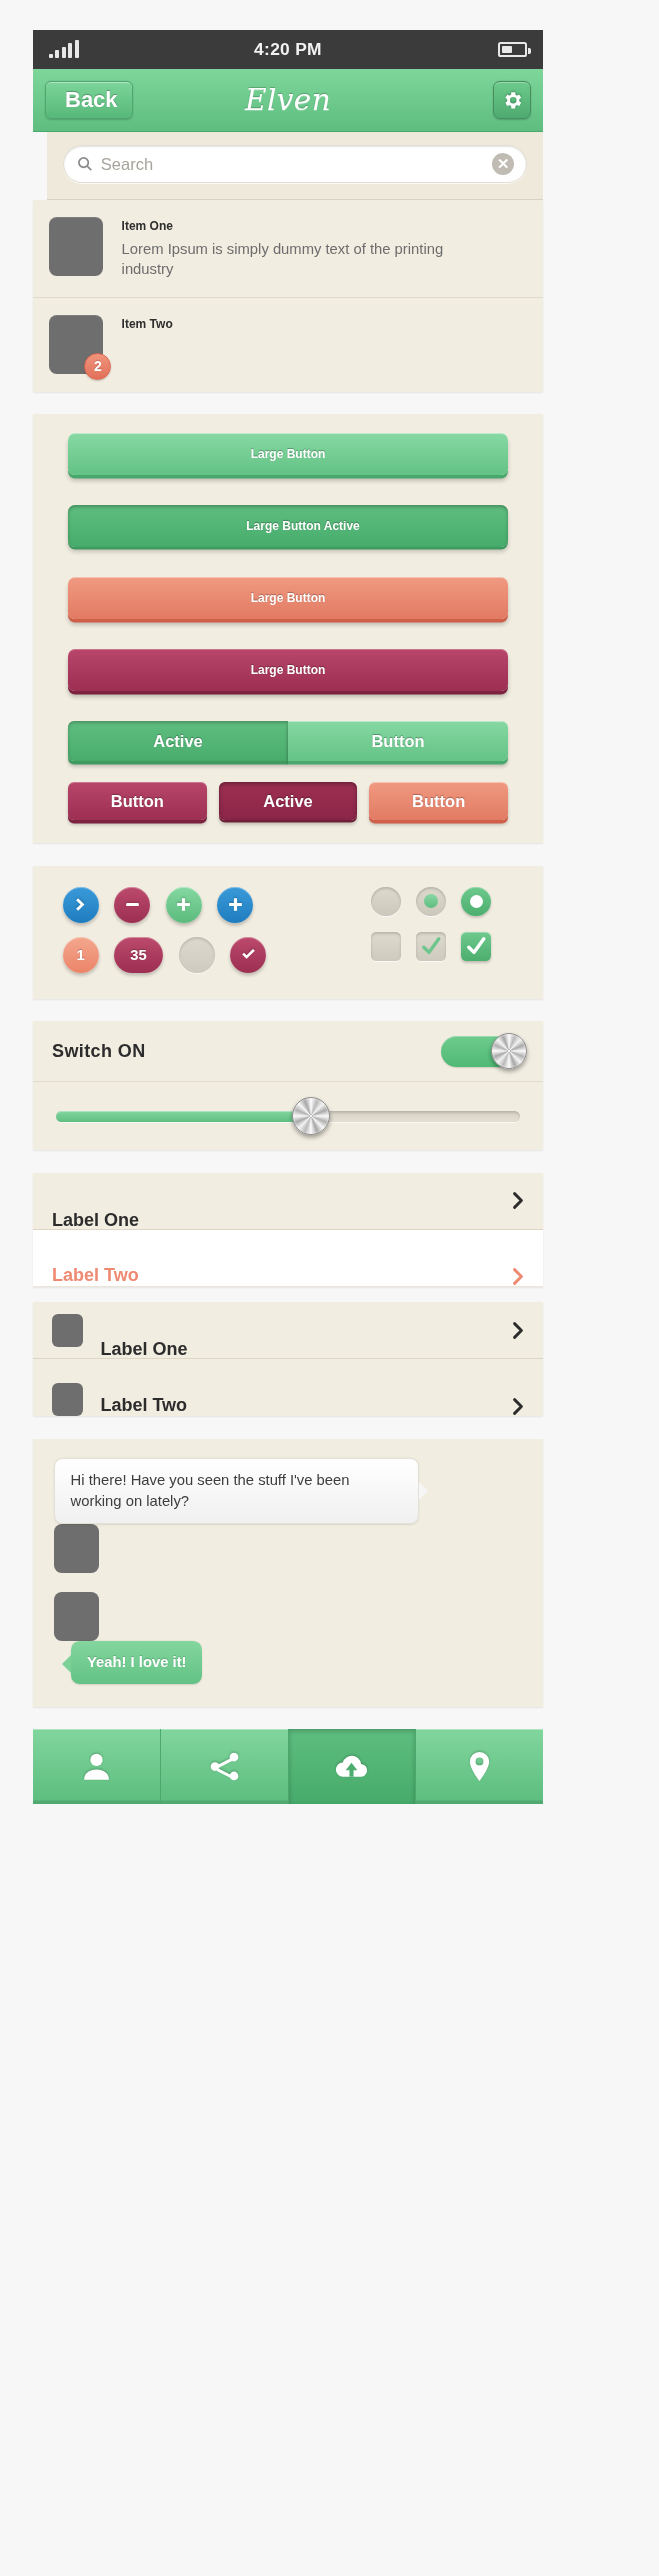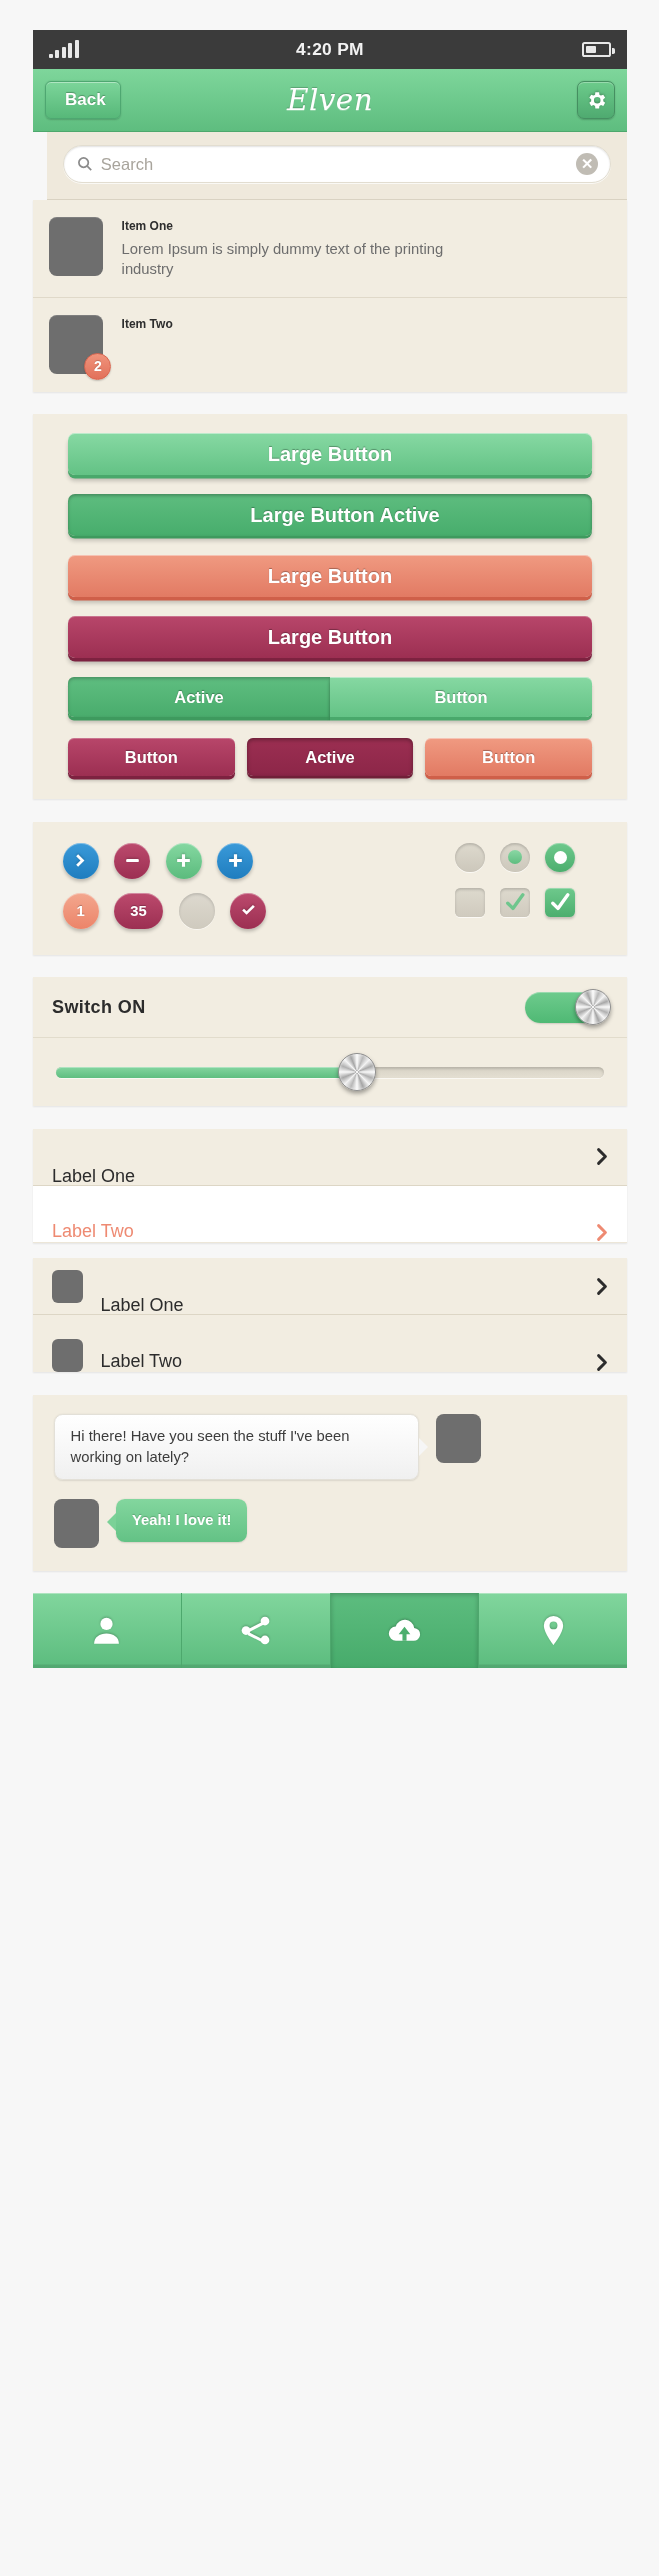--- a/index.html
+++ b/index.html
@@ -5,21 +5,21 @@
   * { box-sizing: border-box; margin: 0; padding: 0; }
   html, body {
     width: 660px; height: 2576px;
     background: #f7f7f7;
     font-family: "Liberation Sans", sans-serif;
     overflow: hidden;
   }
   .phone {
     position: absolute;
     left: 33px; top: 30px;
-    width: 594px;
+    width: 510px;
   }
 
   
   .status-bar {
     height: 39px;
     background: #3b3b3b;
     display: flex; align-items: center;
     padding: 0 15.6px;
     position: relative;
   }
@@ -56,21 +56,21 @@
     position: relative;
     border-bottom: 1.7px solid #4da86d;
   }
   .back-btn {
     position: relative;
     height: 38px; padding: 0 14px 0 19px;
     display: flex; align-items: center; justify-content: center;
     background: linear-gradient(#7cd59a, #57b879);
     border: 1.3px solid #4ea771;
     border-radius: 6px;
-    color: #fff; font-size: 17px; font-weight: bold;
+    color: #fff; font-size: 22px; font-weight: bold;
     text-shadow: 0 -0.9px 0.9px rgba(0,0,0,.28);
     box-shadow: inset 0 0.9px 0 rgba(255,255,255,.4), 0 0.9px 1.7px rgba(0,0,0,.18);
   }
   .back-btn::before {
     content: ""; position: absolute; left: -11.3px; top: 50%;
     transform: translateY(-50%) rotate(45deg);
     width: 26px; height: 26px;
     background: linear-gradient(135deg, #7cd59a, #62c185);
     border-left: 1.3px solid #4ea771; border-bottom: 1.3px solid #4ea771;
     border-radius: 0 0 0 5.2px;
@@ -156,24 +156,24 @@
   }
   .li-text { margin-left: 19px; padding-top: 1.7px; }
   .li-title { font-size: 12px; font-weight: bold; color: #2e2e2e; margin-bottom: 7px; }
   .li-desc { font-size: 14.8px; color: #6d6d6d; line-height: 1.35; max-width: 365px; }
 
   
   .btn-sec { padding: 19px 35px 22.6px; }
   .lbtn {
     display: block; width: 100%; height: 42px;
     border-radius: 7px;
-    color: #fff; font-size: 20px; font-weight: bold;
+    color: #fff; font-size: 12px; font-weight: bold;
     text-align: center; line-height: 42px;
     text-shadow: 0 -0.9px 0.9px rgba(0,0,0,.3);
-    margin-bottom: 19px;
+    margin-bottom: 30px;
     position: relative;
     border: none;
     font-family: "Liberation Sans", sans-serif;
   }
   .g-norm {
     background: linear-gradient(#87d9a3, #63c285);
     box-shadow: inset 0 0.9px 0 rgba(255,255,255,.45), 0 3.5px 0 #49a86b, 0 5.2px 4.3px rgba(0,0,0,.2);
   }
   .g-act {
     background: linear-gradient(#5ebd7f, #47ad6c);
@@ -304,36 +304,36 @@
   }
 
   
   .lbl-row {
     height: 57px; display: flex; align-items: center;
     padding: 0 19px;
     border-bottom: 0.9px solid #ddd6c5;
   }
   .lbl-row:last-child { border-bottom: none; align-items: flex-end; }
   .lbl-row.white { background: #fff; border-bottom: 0.9px solid #ece6d8; }
-  .lbl-txt { font-size: 18px; font-weight: normal; color: #2c2c2c; margin-top: 39px; }
+  .lbl-txt { font-size: 18px; font-weight: bold; color: #2c2c2c; margin-top: 39px; }
   .lbl-txt.salmon { color: #ee8a72; }
   .chev {
     margin-left: auto; width: 12px; height: 19px;
     stroke: #2c2c2c; stroke-width: 3.4; fill: none;
     stroke-linecap: round; stroke-linejoin: round;
   }
   .chev.salmon { stroke: #ee8a72; }
   .lbl-thumb {
     width: 31px; height: 33px; border-radius: 6px;
     background: #6e6e6e; margin-right: 17.4px; flex-shrink: 0;
   }
 
   
   .chat-sec { padding: 19px 21px 22.6px; }
-  .chat-row { display: flex; align-items: flex-start; margin-bottom: 19px; }
+  .chat-row { display: flex; align-items: flex-start; margin-bottom: 19px; flex-direction: column; }
   .chat-row:last-child { margin-bottom: 0; }
   .avatar { width: 45px; height: 49px; border-radius: 7.8px; background: #6e6e6e; flex-shrink: 0; }
   .bub {
     position: relative;
     border-radius: 8.7px;
     padding: 11.3px 15.6px;
     font-size: 14.8px; line-height: 1.4;
     max-width: 365px;
   }
   .bub-in {

